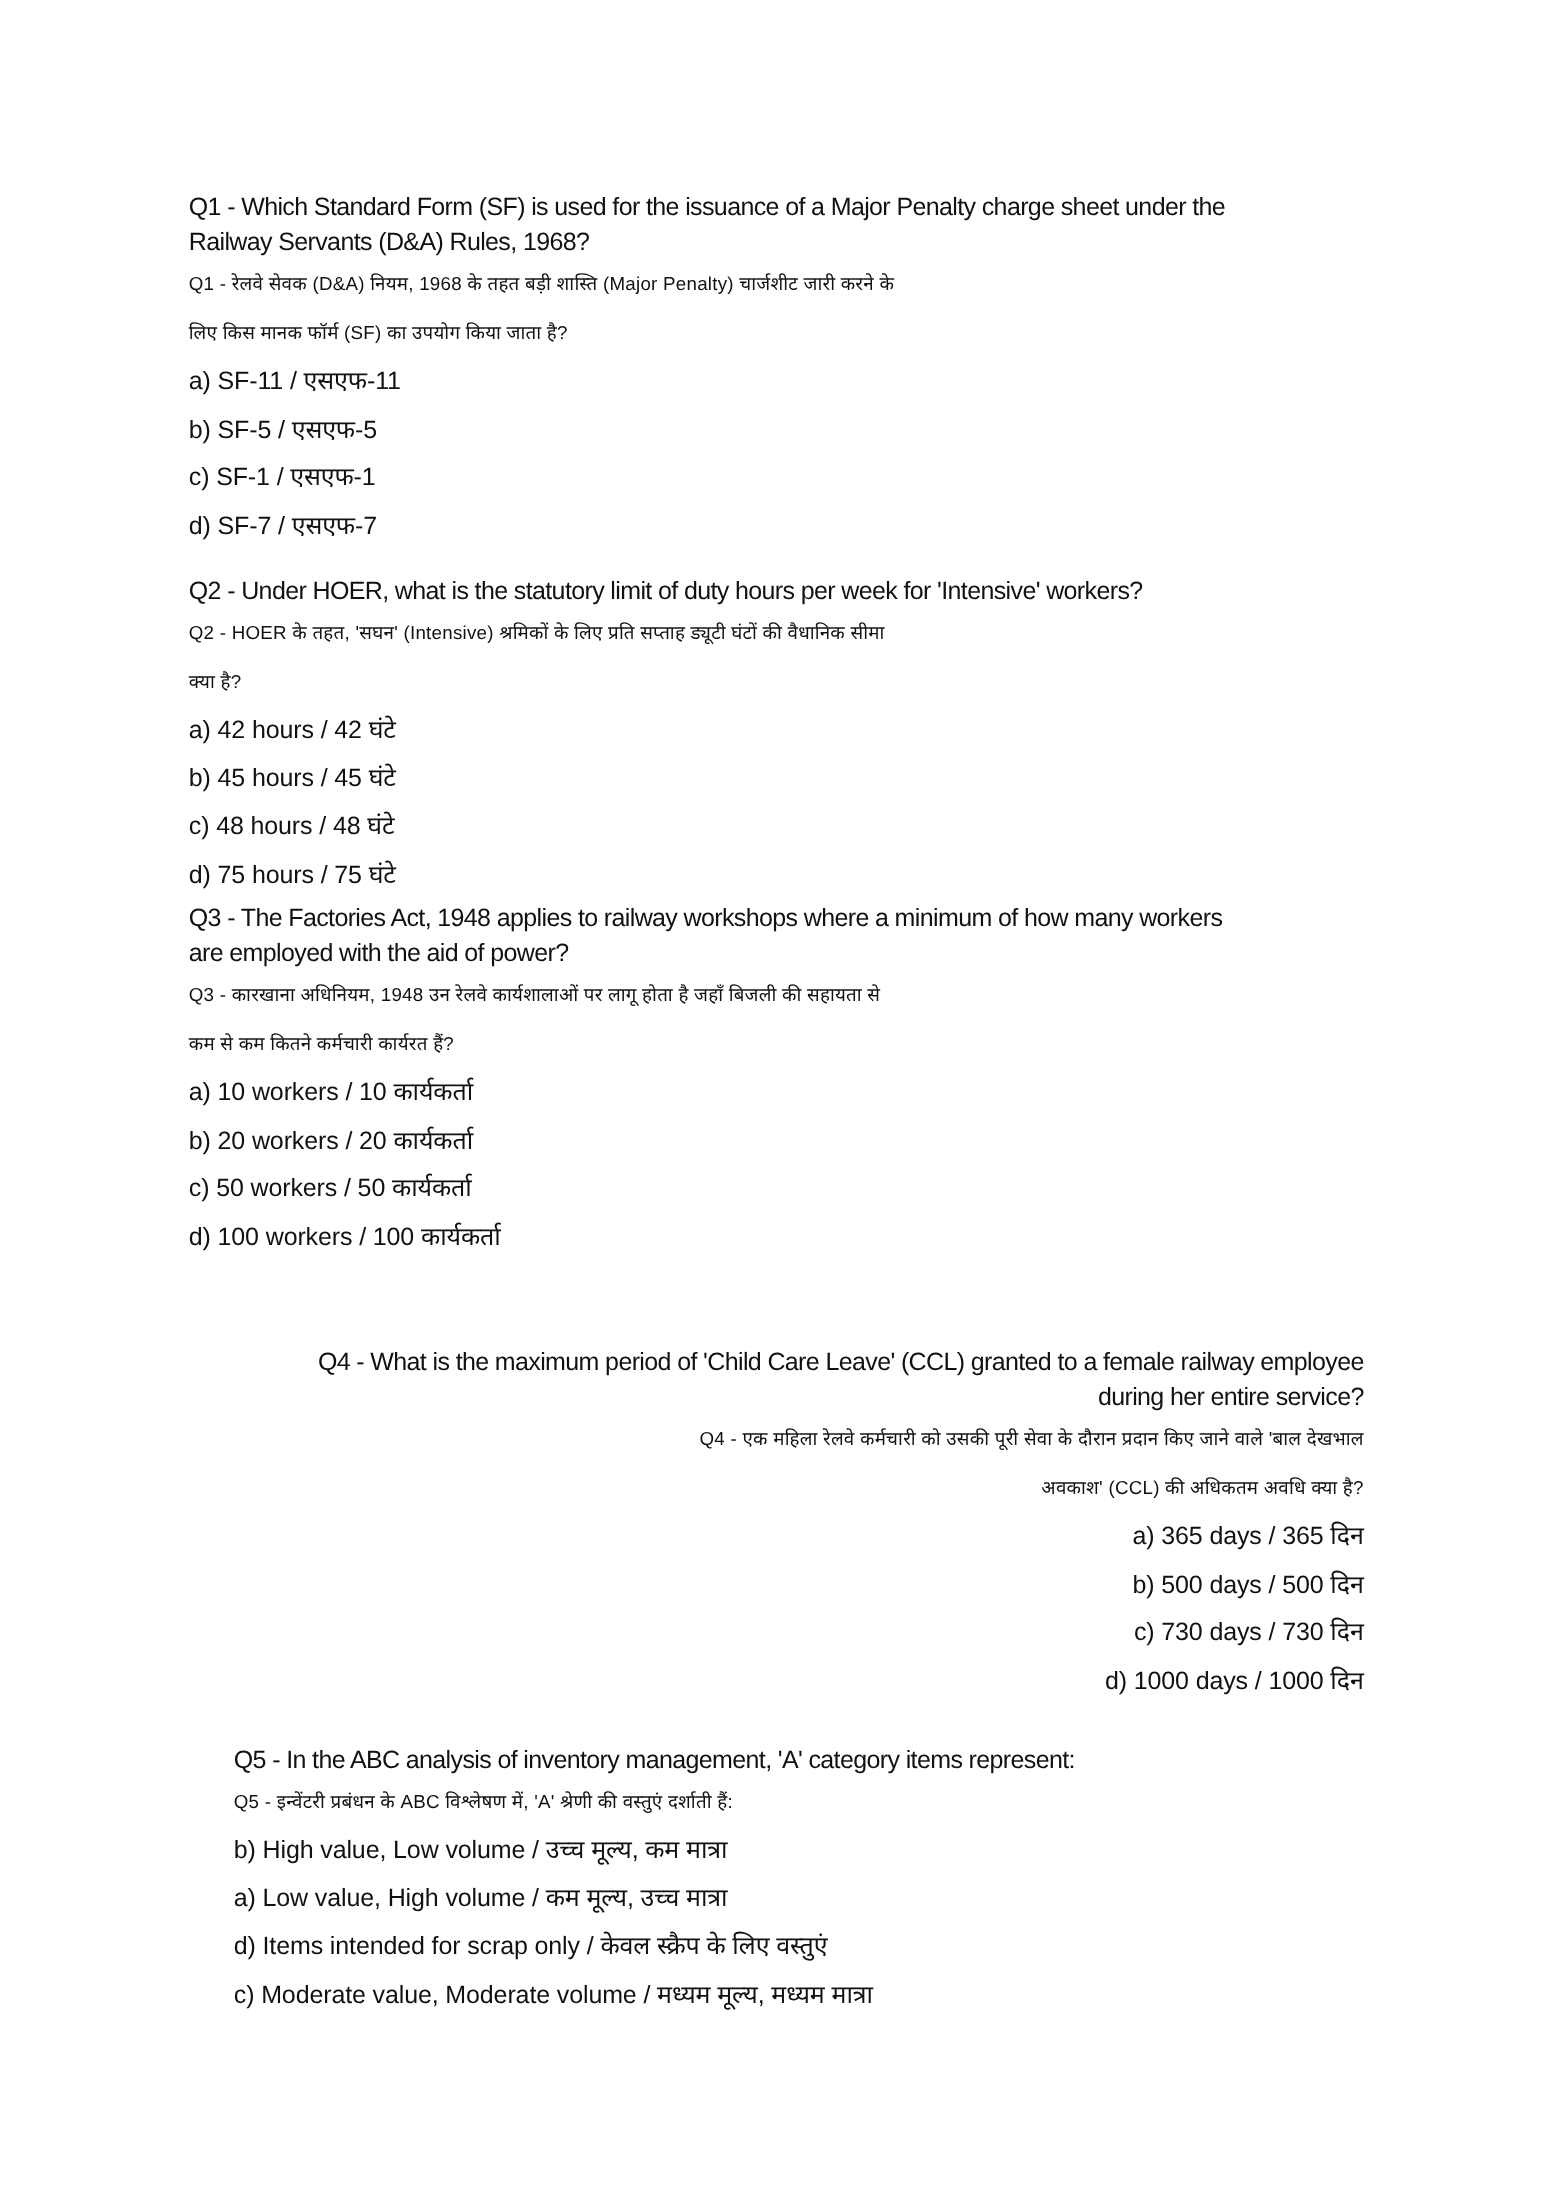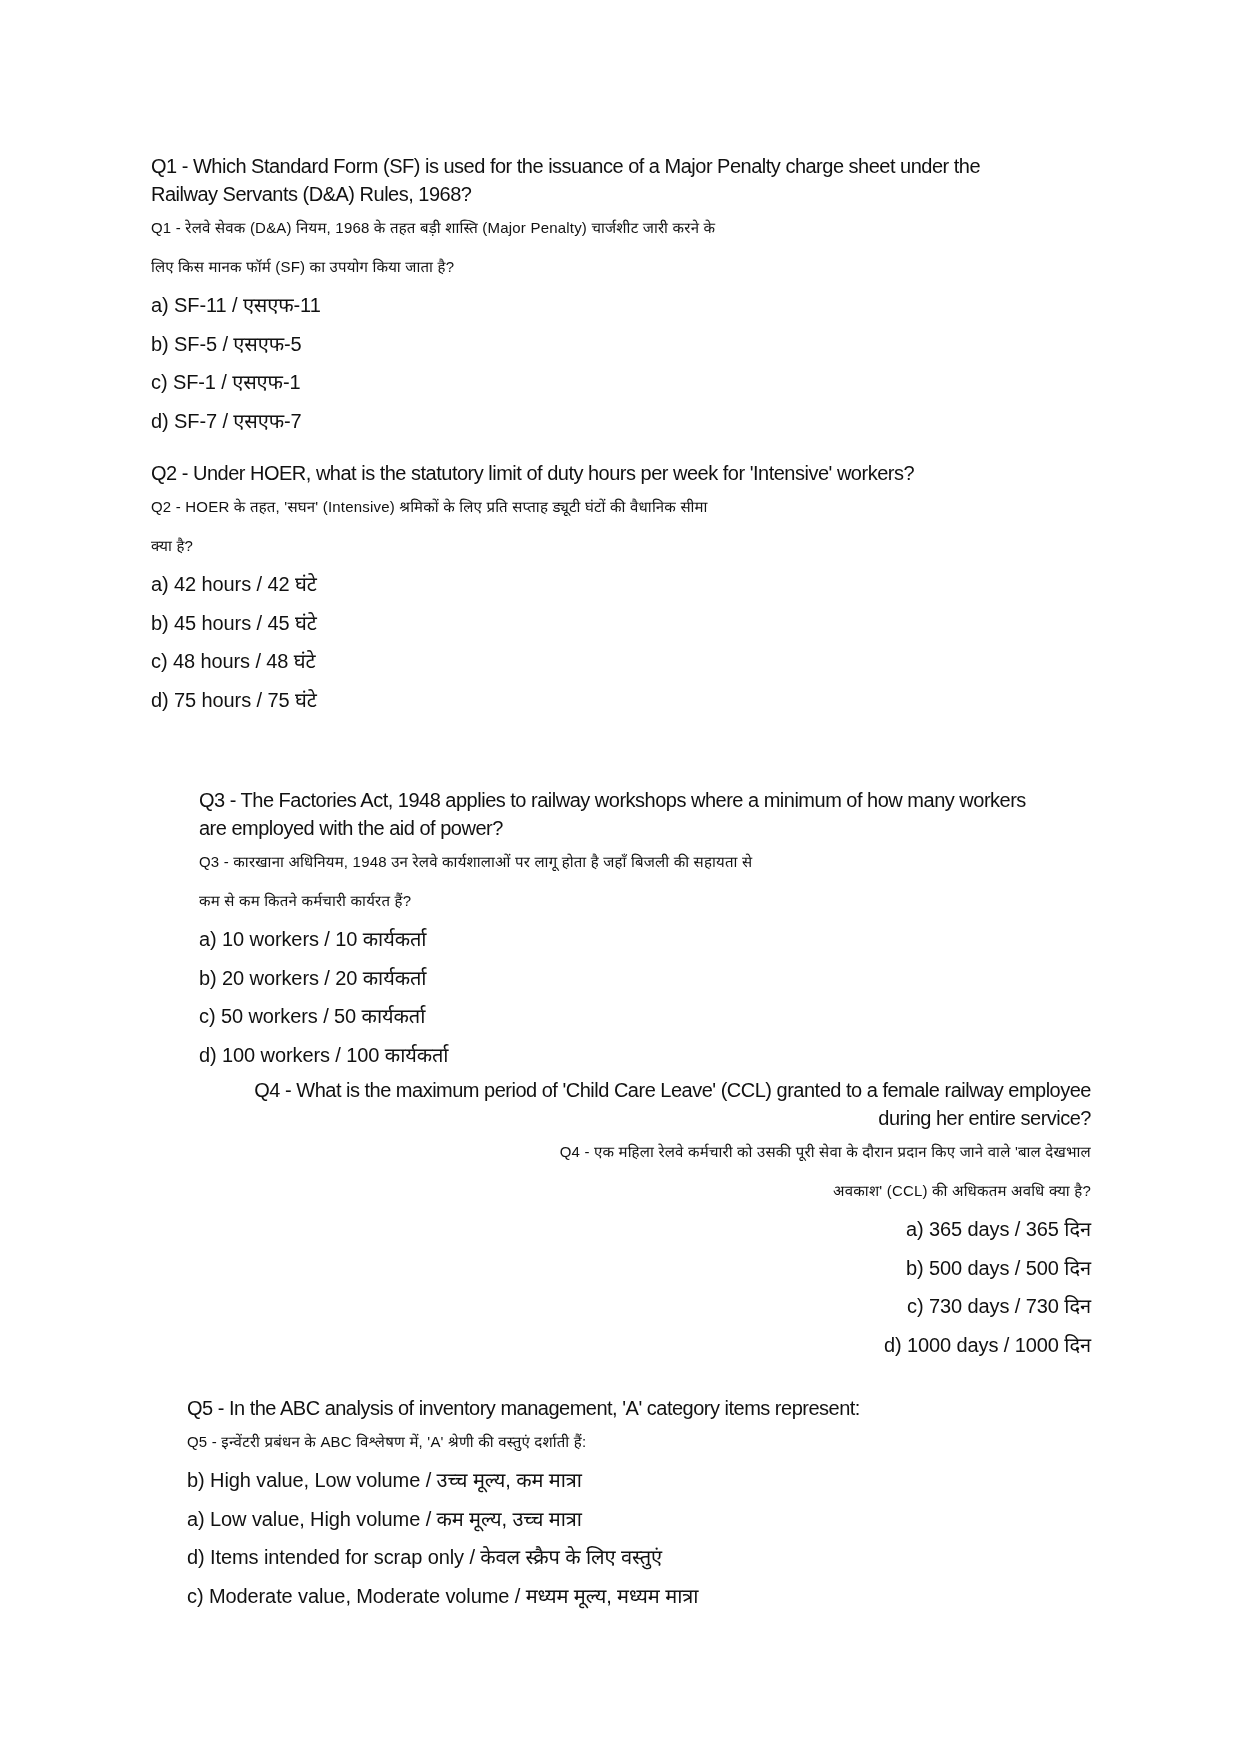--- a/index.html
+++ b/index.html
@@ -30,21 +30,21 @@
   <div class="q" style="top:459px;">
     <span class="line en">Q2 - Under HOER, what is the statutory limit of duty hours per week for 'Intensive' workers?</span>
     <span class="line hi">Q2 - HOER के तहत, 'सघन' (Intensive) श्रमिकों के लिए प्रति सप्ताह ड्यूटी घंटों की वैधानिक सीमा</span>
     <span class="line hi">क्या है?</span>
     <span class="line opt">a) 42 hours / 42 घंटे</span>
     <span class="line opt">b) 45 hours / 45 घंटे</span>
     <span class="line opt">c) 48 hours / 48 घंटे</span>
     <span class="line opt">d) 75 hours / 75 घंटे</span>
   </div>
 
-  <div class="q" style="top:786px;margin-left:48px;">
+  <div class="q" style="top:721px;">
     <span class="line en">Q3 - The Factories Act, 1948 applies to railway workshops where a minimum of how many workers</span>
     <span class="line en">are employed with the aid of power?</span>
     <span class="line hi">Q3 - कारखाना अधिनियम, 1948 उन रेलवे कार्यशालाओं पर लागू होता है जहाँ बिजली की सहायता से</span>
     <span class="line hi">कम से कम कितने कर्मचारी कार्यरत हैं?</span>
     <span class="line opt">a) 10 workers / 10 कार्यकर्ता</span>
     <span class="line opt">b) 20 workers / 20 कार्यकर्ता</span>
     <span class="line opt">c) 50 workers / 50 कार्यकर्ता</span>
     <span class="line opt">d) 100 workers / 100 कार्यकर्ता</span>
   </div>
 

